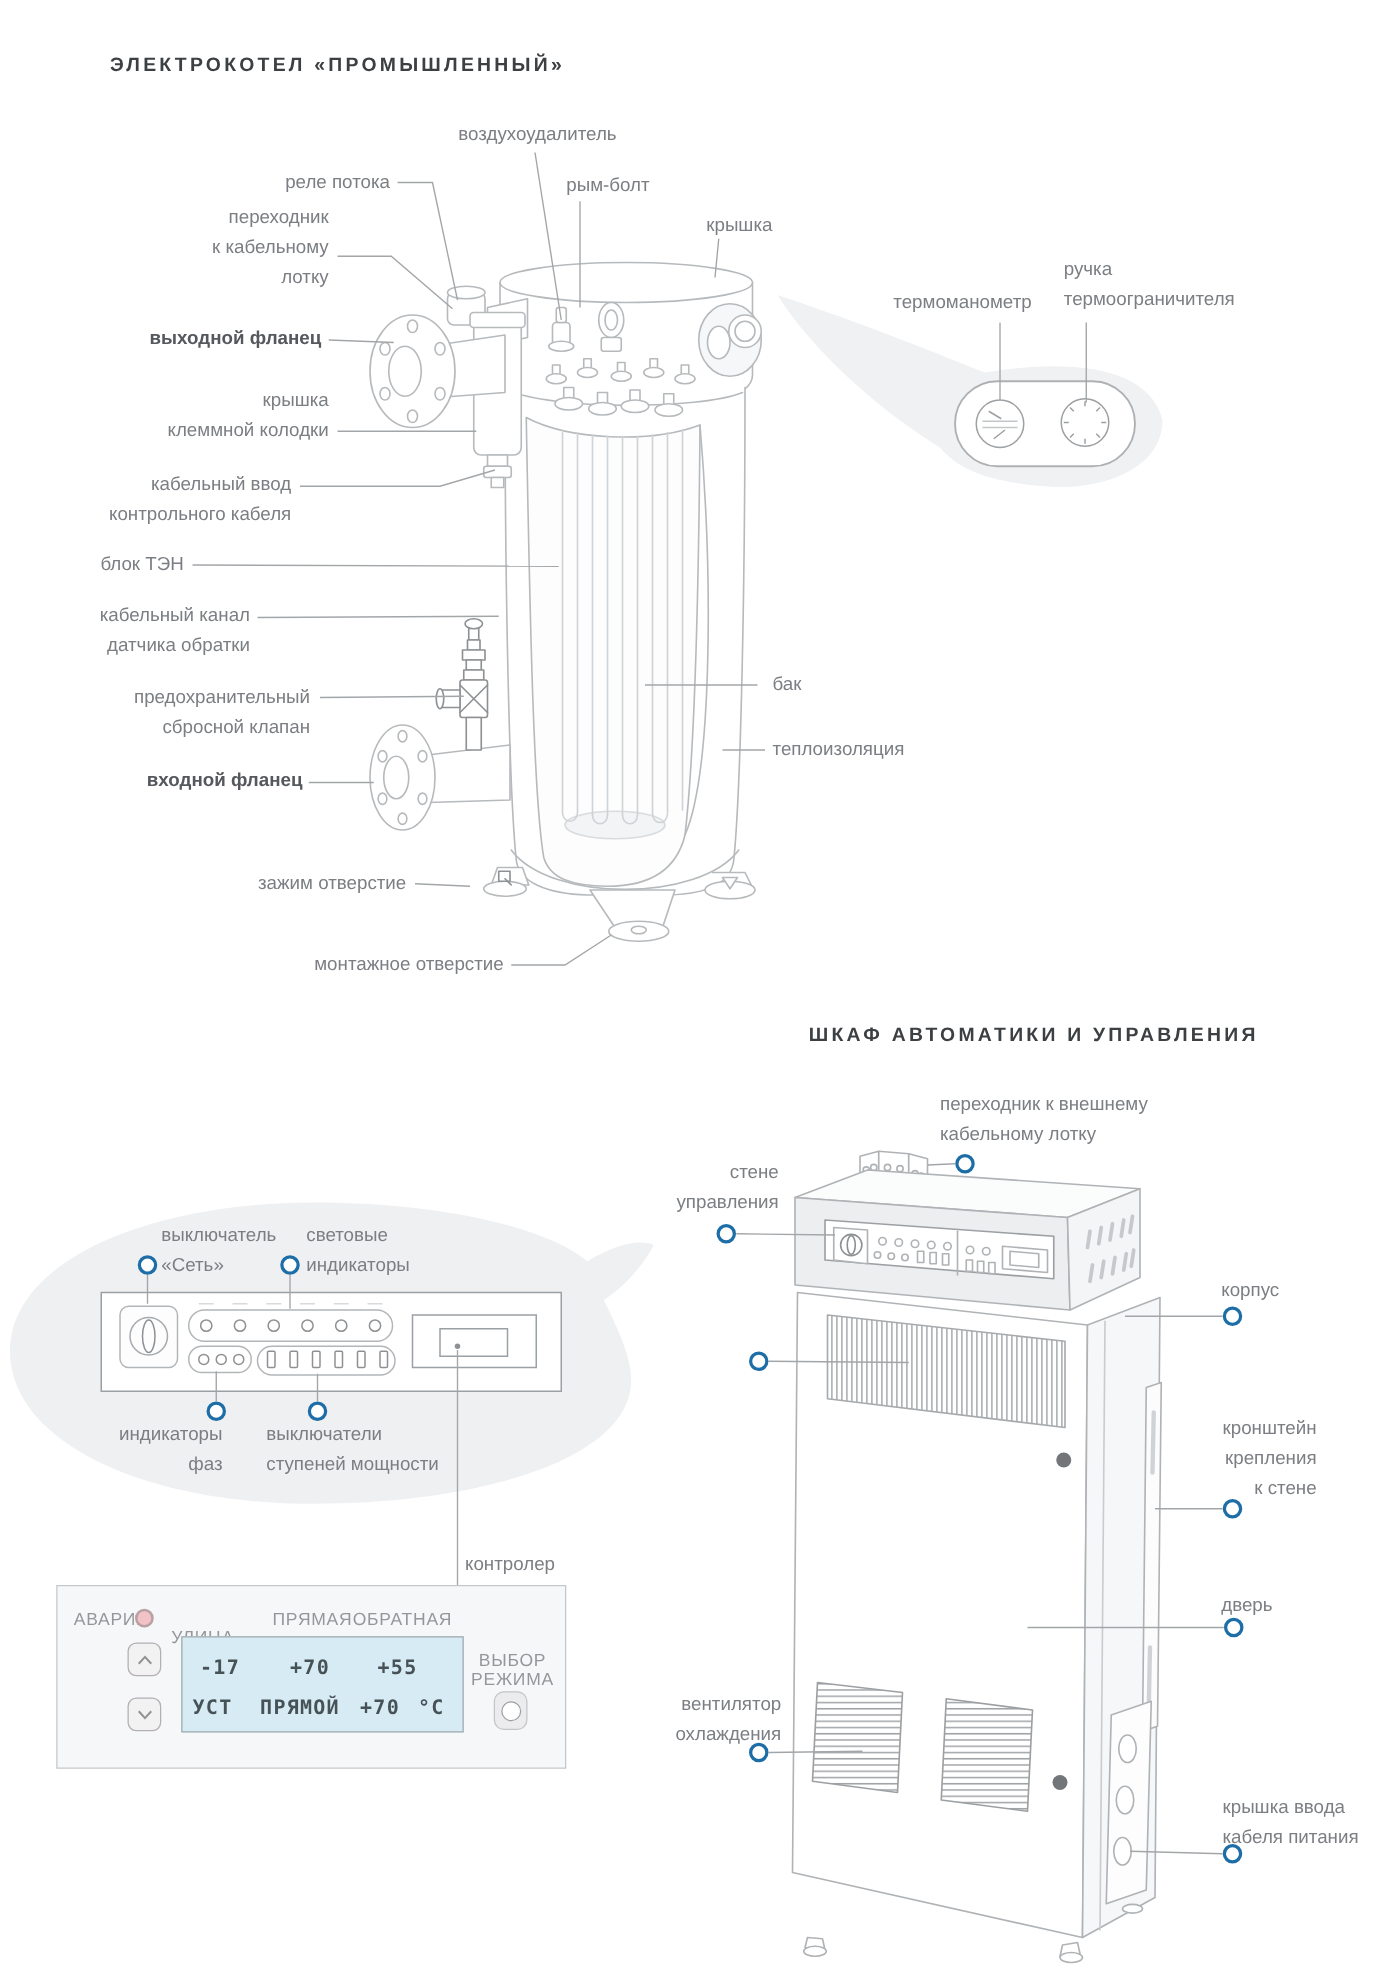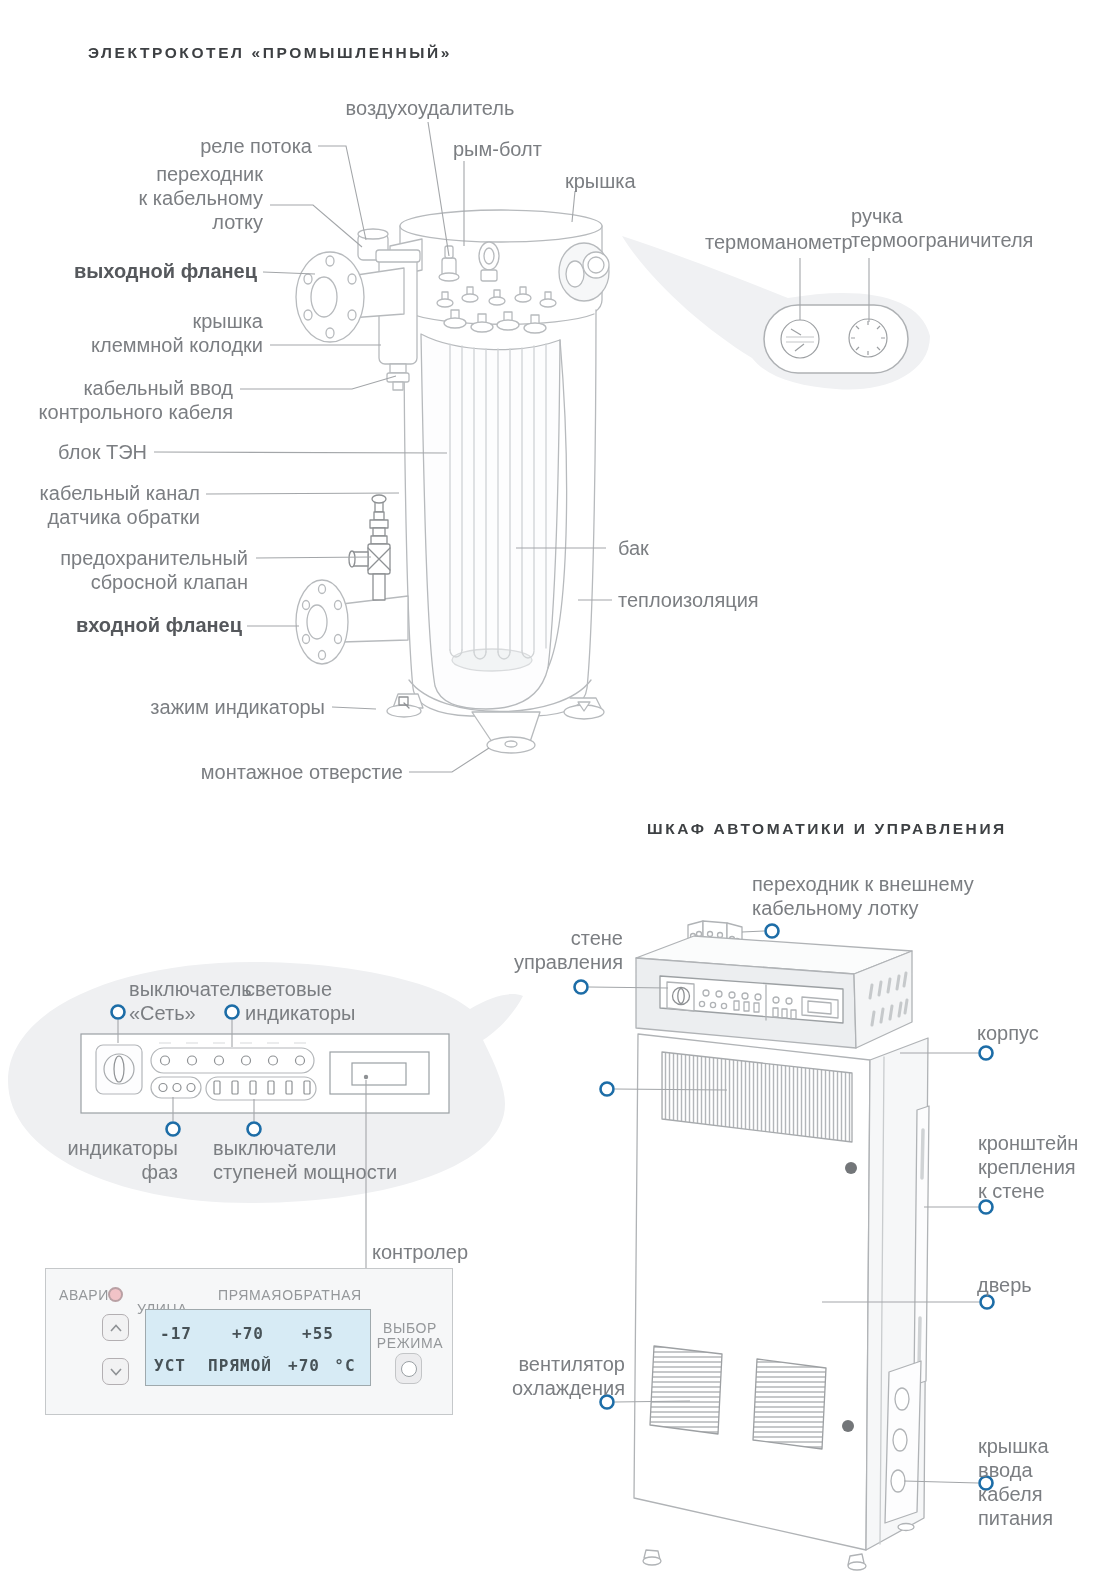--- a/index.html
+++ b/index.html
@@ -1,19 +1,19 @@
 <!DOCTYPE html>
 <html><head>
 <meta charset="utf-8">
 <style>
   html,body{margin:0;padding:0;background:#fff;}
   #canvas{position:relative;width:1104px;height:1572px;background:#ffffff;overflow:hidden;
           font-family:"Liberation Sans",sans-serif;}
   #art{position:absolute;left:0;top:0;}
-  .lbl{position:absolute;font-size:20px;line-height:24px;color:#7b7e82;white-space:pre-line;}
+  .lbl{position:absolute;font-size:15px;line-height:24px;color:#7b7e82;white-space:pre-line;}
   .lbl.r{text-align:right;}
   .lbl.c{text-align:center;}
   .lbl.b{font-weight:bold;color:#55585c;}
   .ttl{position:absolute;font-size:15.5px;font-weight:bold;letter-spacing:2.6px;color:#3d4043;white-space:nowrap;}
   
   .ctrl{position:absolute;left:45px;top:1268px;width:406px;height:145px;background:#f6f7f8;
         border:1px solid #c5c8ca;}
   .ctrl .tiny{position:absolute;font-size:14px;letter-spacing:.6px;color:#94979a;white-space:pre-line;}
   .led{position:absolute;width:11px;height:11px;border-radius:50%;background:#f1c3c7;border:2px solid #b9a0a4;}
   .arrowbtn{position:absolute;width:25px;height:25px;border:1.5px solid #b3afb2;border-radius:7px;
@@ -398,34 +398,34 @@
   <div class="lbl r" style="right:841px;top:309px;width:240px;">крышка
 клеммной колодки</div>
   <div class="lbl r" style="right:871px;top:376px;width:230px;">кабельный ввод
 контрольного кабеля</div>
   <div class="lbl r" style="right:957px;top:440px;width:140px;">блок ТЭН</div>
   <div class="lbl r" style="right:904px;top:481px;width:200px;">кабельный канал
 датчика обратки</div>
   <div class="lbl r" style="right:856px;top:546px;width:240px;">предохранительный
 сбросной клапан</div>
   <div class="lbl r b" style="right:862px;top:613px;width:220px;">входной фланец</div>
-  <div class="lbl r" style="right:779px;top:695px;width:220px;">зажим индикаторы</div>
+  <div class="lbl r" style="right:779px;top:695px;width:220px;">зажим отверстие</div>
   <div class="lbl r" style="right:701px;top:760px;width:240px;">монтажное отверстие</div>
   <div class="lbl" style="left:618px;top:536px;">бак</div>
   <div class="lbl" style="left:618px;top:588px;">теплоизоляция</div>
   <div class="lbl c" style="left:705px;top:230px;width:130px;">термоманометр</div>
   <div class="lbl" style="left:851px;top:204px;">ручка
 термоограничителя</div>
 
   <div class="lbl" style="left:752px;top:872px;">переходник к внешнему
 кабельному лотку</div>
   <div class="lbl r" style="right:481px;top:926px;width:160px;">стене
 управления</div>
   <div class="lbl" style="left:977px;top:1021px;">корпус</div>
-  <div class="lbl" style="left:978px;top:1131px;">кронштейн
+  <div class="lbl" style="left:978px;top:1131px;text-align:right;">кронштейн
 крепления
 к стене</div>
   <div class="lbl" style="left:977px;top:1273px;">дверь</div>
   <div class="lbl" style="left:978px;top:1434px;">крышка ввода
 кабеля питания</div>
   <div class="lbl r" style="right:479px;top:1352px;width:180px;">вентилятор
 охлаждения</div>
   <div class="lbl" style="left:372px;top:1240px;">контролер</div>
 
   <div class="lbl" style="left:129px;top:977px;">выключатель

